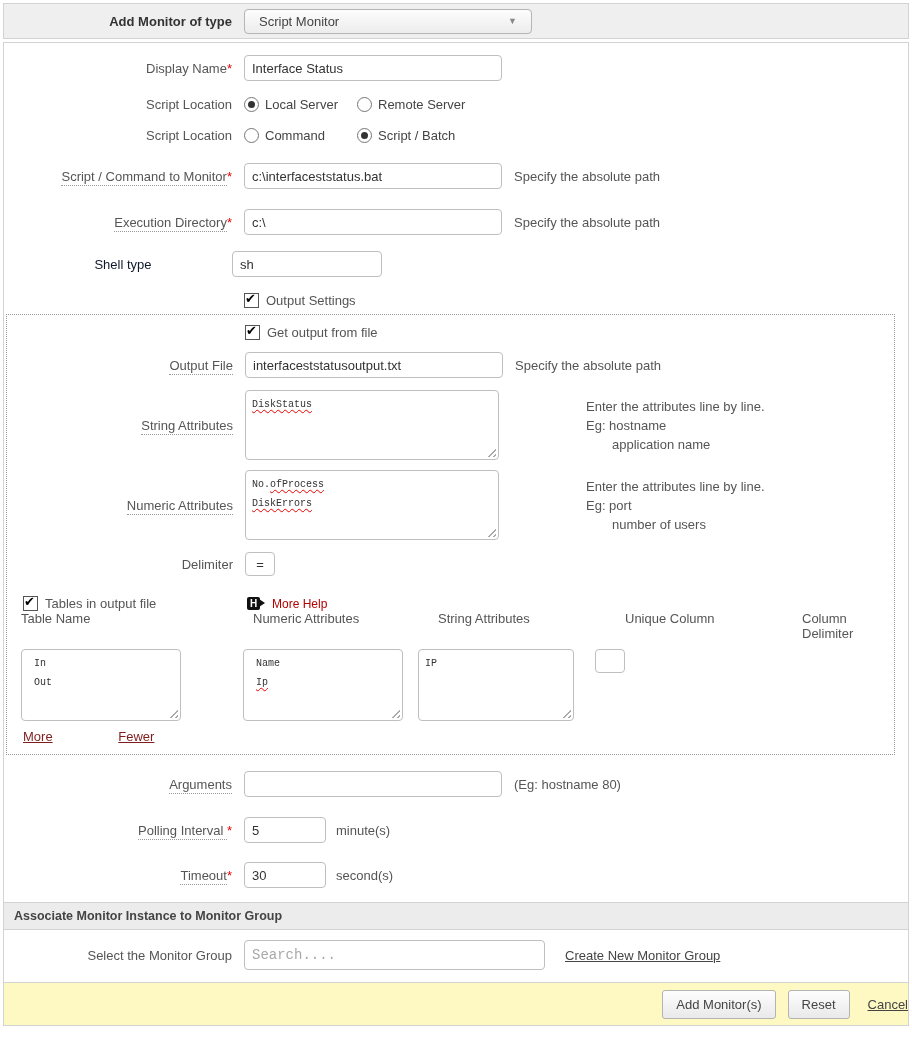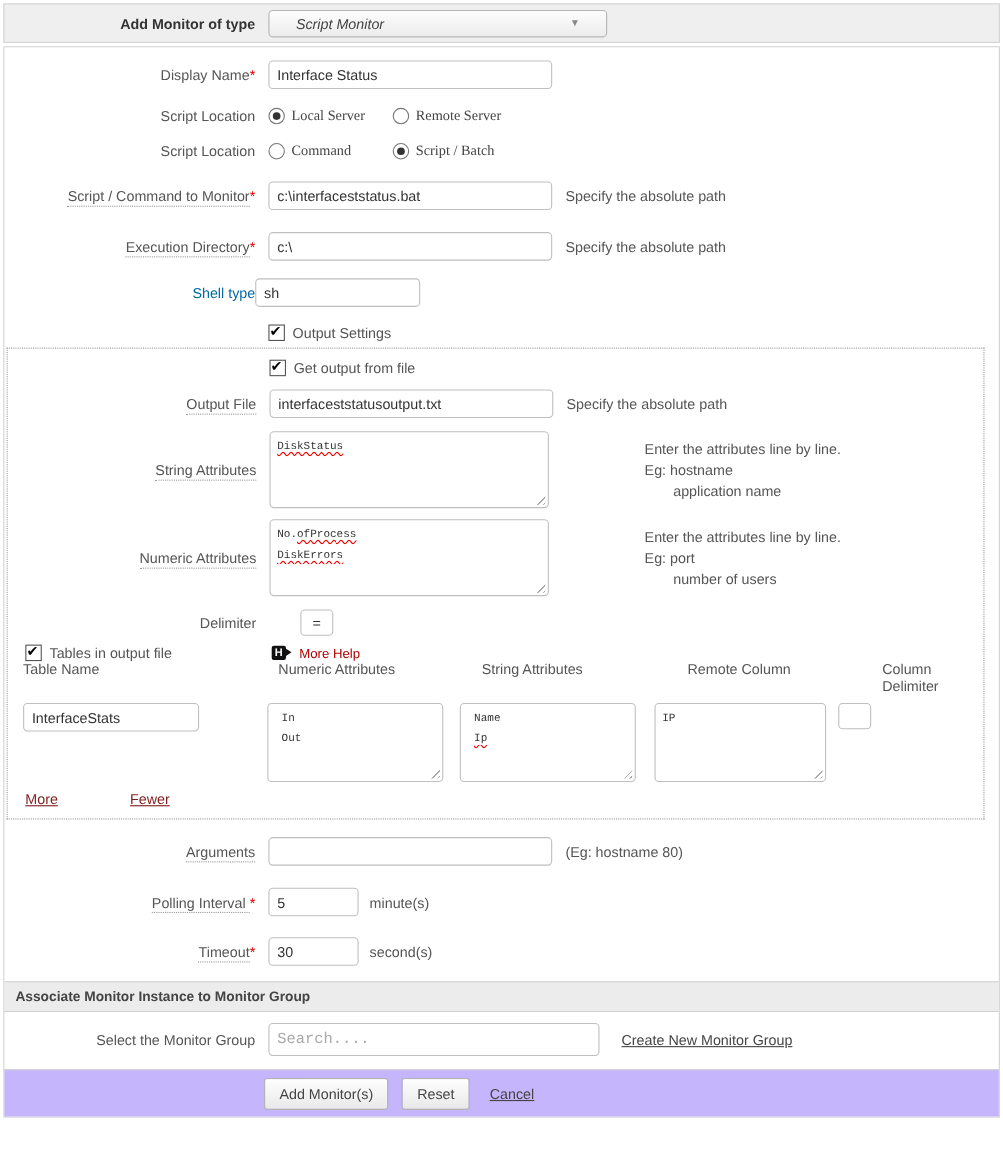--- a/index.html
+++ b/index.html
@@ -2,41 +2,41 @@
 <html><head>
 <meta charset="utf-8">
 <style>
   html,body{margin:0;padding:0;background:#fff;}
   body{width:912px;height:1048px;font-family:"Liberation Sans",sans-serif;font-size:13px;color:#555;}
   .wrap{margin:3px;}
   
   .topbar{border:1px solid #d3d3d3;background:#efefef;height:34px;display:flex;align-items:center;margin-bottom:3px;}
   .lblcol{width:228px;flex:none;text-align:right;padding-right:12px;color:#555;}
   .topbar .lblcol{font-weight:bold;color:#333;}
-  .dd{width:258px;height:23px;border:1px solid #b5b5b5;border-radius:4px;background:linear-gradient(#fdfdfd,#ececec);display:flex;align-items:center;padding:0 24px;color:#444;cursor:pointer;font-style:italic;}
+  .dd{width:258px;height:23px;border:1px solid #b5b5b5;border-radius:4px;background:linear-gradient(#fdfdfd,#ececec);display:flex;align-items:center;padding:0 14px;color:#444;cursor:pointer;}
   .dd .arrow{margin-left:auto;color:#888;font-size:9px;}
   
   .panel{border:1px solid #d3d3d3;background:#fff;padding-top:12px;}
   .frow{display:flex;align-items:center;}
   .req{color:#e60000;}
   .dot{border-bottom:1px dotted #999;padding-bottom:1px;}
   .inp{border:1px solid #bfbfbf;border-radius:4px;height:24px;padding:0 7px;font:13px "Liberation Sans",sans-serif;color:#333;width:242px;background:#fff;}
   .inp.w134{width:134px;}
   .inp.w66{width:66px;}
   .inp.w144{width:144px;}
   .inp.tiny{width:14px;height:22px;text-align:center;}
   .inp.search{width:285px;height:28px;font-size:14px;color:#333;font-family:Liberation Mono, monospace;}
   .inp.search::placeholder{color:#a9a9a9;}
   .hint{color:#555;margin-left:12px;white-space:nowrap;}
-  .mb16{margin-bottom:16px;}.mb20{margin-bottom:20px;}.mb19{margin-bottom:19px;}.mb12{margin-bottom:12px;}.mb10{margin-bottom:10px;}.mb18{margin-bottom:8px;gap:28px;}.mb8{margin-bottom:8px;gap:10px;}.mb22{}.mb6{margin-bottom:6px;}
-  .lblleft{width:218px;flex:none;text-align:right;padding-left:10px;color:#0369a1;}
+  .mb16{margin-bottom:16px;}.mb20{margin-bottom:20px;}.mb19{margin-bottom:19px;}.mb12{margin-bottom:12px;}.mb10{margin-bottom:10px;}.mb18{margin-bottom:20px;}.mb8{margin-bottom:8px;gap:10px;}.mb22{}.mb6{margin-bottom:6px;}
+  .lblleft{width:218px;flex:none;text-align:center;padding-left:10px;color:#0f172a;}
   
   .radio{width:13px;height:13px;border:1px solid #777;border-radius:50%;display:inline-block;position:relative;background:#fff;flex:none;cursor:pointer;}
   .radio.on::after{content:'';position:absolute;left:3px;top:3px;right:3px;bottom:3px;background:#333;border-radius:50%;}
-  .opt{display:flex;align-items:center;font-family:Liberation Serif, serif;}
+  .opt{display:flex;align-items:center;}
   .opt1{width:113px;}
   .rlbl{margin-left:6px;color:#444;}
   .cb{width:13px;height:13px;border:1px solid #555;display:inline-block;position:relative;background:#fff;flex:none;cursor:pointer;}
   .cb.on::after{content:'✔';position:absolute;left:0px;top:-3px;font-size:13px;color:#000;}
   .cblbl{margin-left:7px;color:#555;}
   .cbrow{display:flex;align-items:center;padding-left:240px;}
   
   .dotted{border:1px dotted #9a9a9a;margin:6px 13px 0 2px;padding:10px 0 10px;}
   .dotted .lblcol{width:226px;}
   
@@ -56,21 +56,21 @@
   .mh-icon::after{content:'';position:absolute;left:12px;top:2px;border-left:6px solid #111;border-top:4px solid transparent;border-bottom:4px solid transparent;}
   .tgrid{display:grid;grid-template-columns:222px 175px 177px 167px auto;padding-left:14px;align-items:start;}
   .thead{color:#555;}
   .morefewer{padding-left:16px;margin-top:8px;}
   a.lnk,.lnk{color:#444;text-decoration:underline;cursor:pointer;}
   .morefewer .lnk{margin-right:62px;color:#7f1d1d;}
   
   .stripe{background:#ececec;border-top:1px solid #d3d3d3;border-bottom:1px solid #d3d3d3;height:26px;display:flex;align-items:center;padding-left:10px;font-weight:bold;color:#444;font-size:12.5px;margin-top:14px;}
   .selectrow{padding:10px 0 12px;display:flex;align-items:center;}
   .createlink{margin-left:20px;}
-  .footerbar{background:#c4b5fd;border-top:1px solid #d3d3d3;height:42px;display:flex;align-items:center;padding-left:236px;}
+  .footerbar{background:#fef9c3;border-top:1px solid #d3d3d3;height:42px;display:flex;align-items:center;padding-left:236px;justify-content:flex-end;}
   .btn{background:linear-gradient(#fefefe,#e9e9e9);border:1px solid #b3b3b3;border-radius:3px;color:#444;font:13px "Liberation Sans",sans-serif;padding:6px 13px;margin-right:12px;cursor:pointer;}
   .unit{margin-left:10px;color:#555;}
 </style>
 </head>
 <body>
 
 <div class="wrap">
 
   <div class="topbar">
     <div class="lblcol">Add Monitor of type</div>
@@ -184,26 +184,25 @@
         <span class="morehelp">
           <span class="mh-icon"></span>
           <span>More Help</span>
         </span>
       </div>
 
       <div class="tgrid mb8">
         <div class="thead">Table Name</div>
         <div class="thead">Numeric Attributes</div>
         <div class="thead">String Attributes</div>
-        <div class="thead">Remote Column</div>
+        <div class="thead">Unique Column</div>
         <div class="thead">Column Delimiter</div>
       </div>
 
       <div class="tgrid mb6">
-        <div><input class="inp w144" type="text" value="InterfaceStats" style=""></div>
         <div class="fakearea small">
           <div>In</div>
           <div>Out</div>
         </div>
         <div class="fakearea small">
           <div>Name</div>
           <div><span class="wavy">Ip</span></div>
         </div>
         <div class="fakearea small2">
           <div>IP</div>

